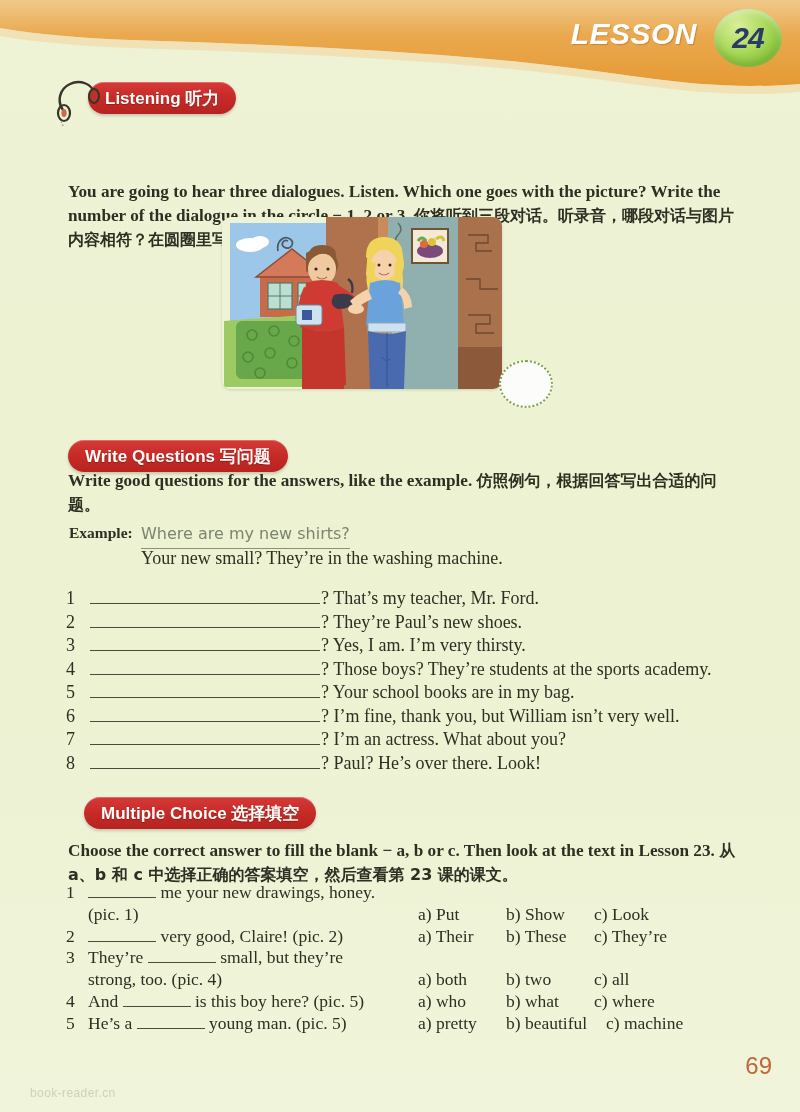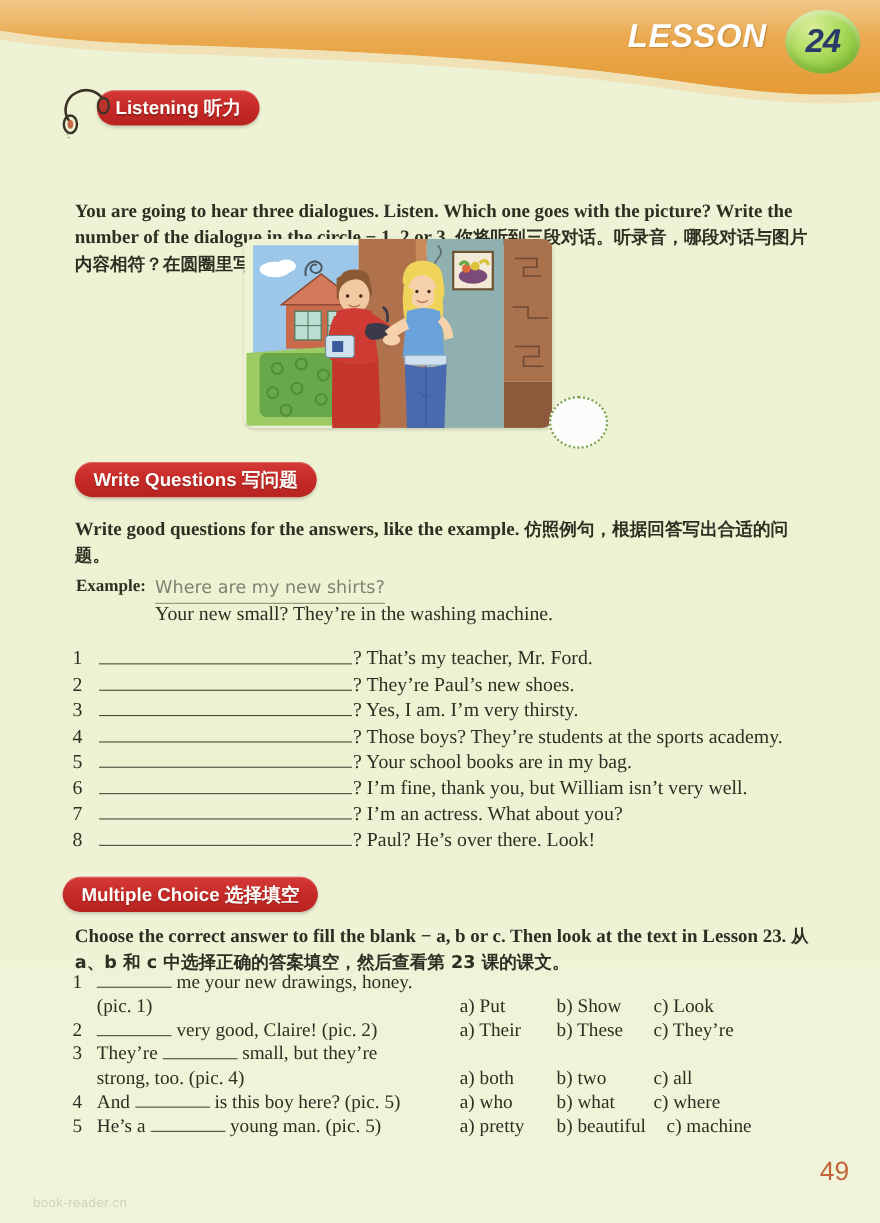--- a/index.html
+++ b/index.html
@@ -224,21 +224,21 @@
       <ellipse cx="134" cy="92" rx="8" ry="5" fill="#f5d2ac"></ellipse>
       <rect x="146" y="106" width="38" height="9" fill="#cfe0ef" stroke="#8aa8c0" stroke-width="1"></rect>
       <path d="M146,114 q20,6 38,0 l-2,58 q-18,4 -34,0 Z" fill="#4a6ab0"></path>
       <line x1="165" y1="116" x2="165" y2="170" stroke="#3a5a98" stroke-width="1.4"></line>
       <path d="M160,140 q4,6 8,2" fill="none" stroke="#3a5a98" stroke-width="1.2"></path>
     </svg>
   </div>
 
   <div class="answer-circle"></div>
 
-  <div class="sec-badge" style="left:68px;top:420px;">
+  <div class="sec-badge" style="left:68px;top:440px;">
     <span class="txt">Write Questions 写问题</span>
   </div>
 
   <div class="para" style="left:68px;top:469px;width:670px;">
     <span>Write good questions for the answers, like the example.</span>
     <span class="cn">仿照例句，根据回答写出合适的问题。</span>
   </div>
 
   <div class="ex-label">Example:</div>
   <div class="ex-hand">Where are my new shirts?</div>
@@ -280,21 +280,21 @@
       <span class="wq-blank"></span>
       <span class="wq-ans">? I’m an actress. What about you?</span>
     </div>
     <div class="wq-row">
       <span class="wq-num">8</span>
       <span class="wq-blank"></span>
       <span class="wq-ans">? Paul? He’s over there. Look!</span>
     </div>
   </div>
 
-  <div class="sec-badge" style="left:57px;top:797px;">
+  <div class="sec-badge" style="left:84px;top:797px;">
     <span class="txt">Multiple Choice 选择填空</span>
   </div>
 
   <div class="para" style="left:68px;top:839px;width:680px;">
     <span>Choose the correct answer to fill the blank − a, b or c. Then look at the text in Lesson 23.</span>
     <span class="cn">从 a、b 和 c 中选择正确的答案填空，然后查看第 23 课的课文。</span>
   </div>
 
   <div class="mc">
 
@@ -340,16 +340,16 @@
 
     <div class="mc-row">
       <span class="mc-num">5</span>
       <span class="mc-stem"><span>He’s a</span> <span class="blank-inline"></span><span> young man. (pic. 5)</span></span>
       <span class="mc-o">a) pretty</span>
       <span class="mc-o wide">b) beautiful</span>
       <span class="mc-o">c) machine</span>
     </div>
   </div>
 
-  <div class="page-num">49</div>
+  <div class="page-num">69</div>
   <div class="watermark">book-reader.cn</div>
 
 </div>
 
 </body></html>

